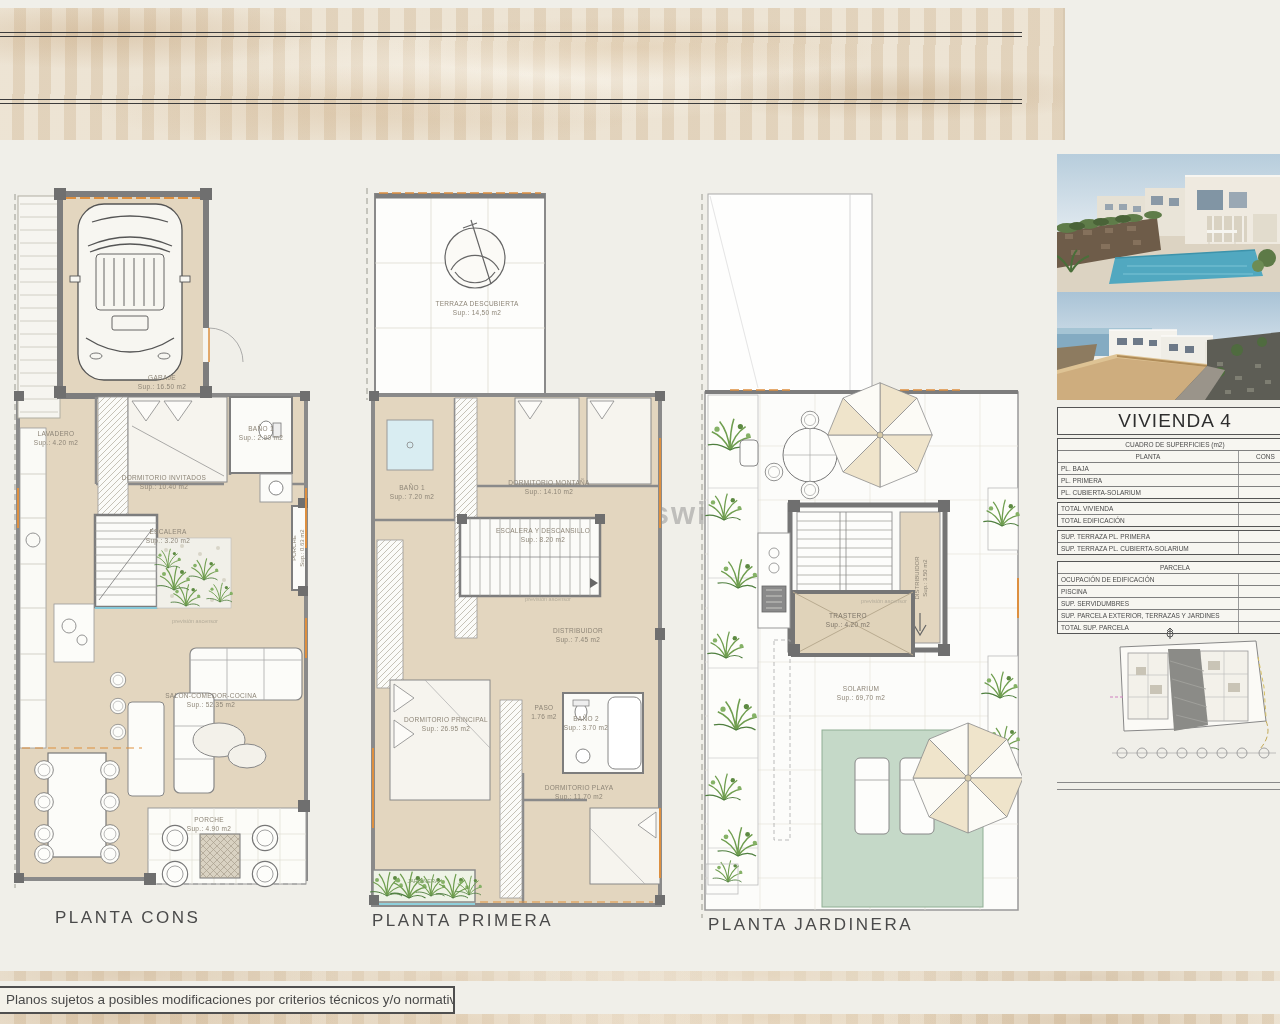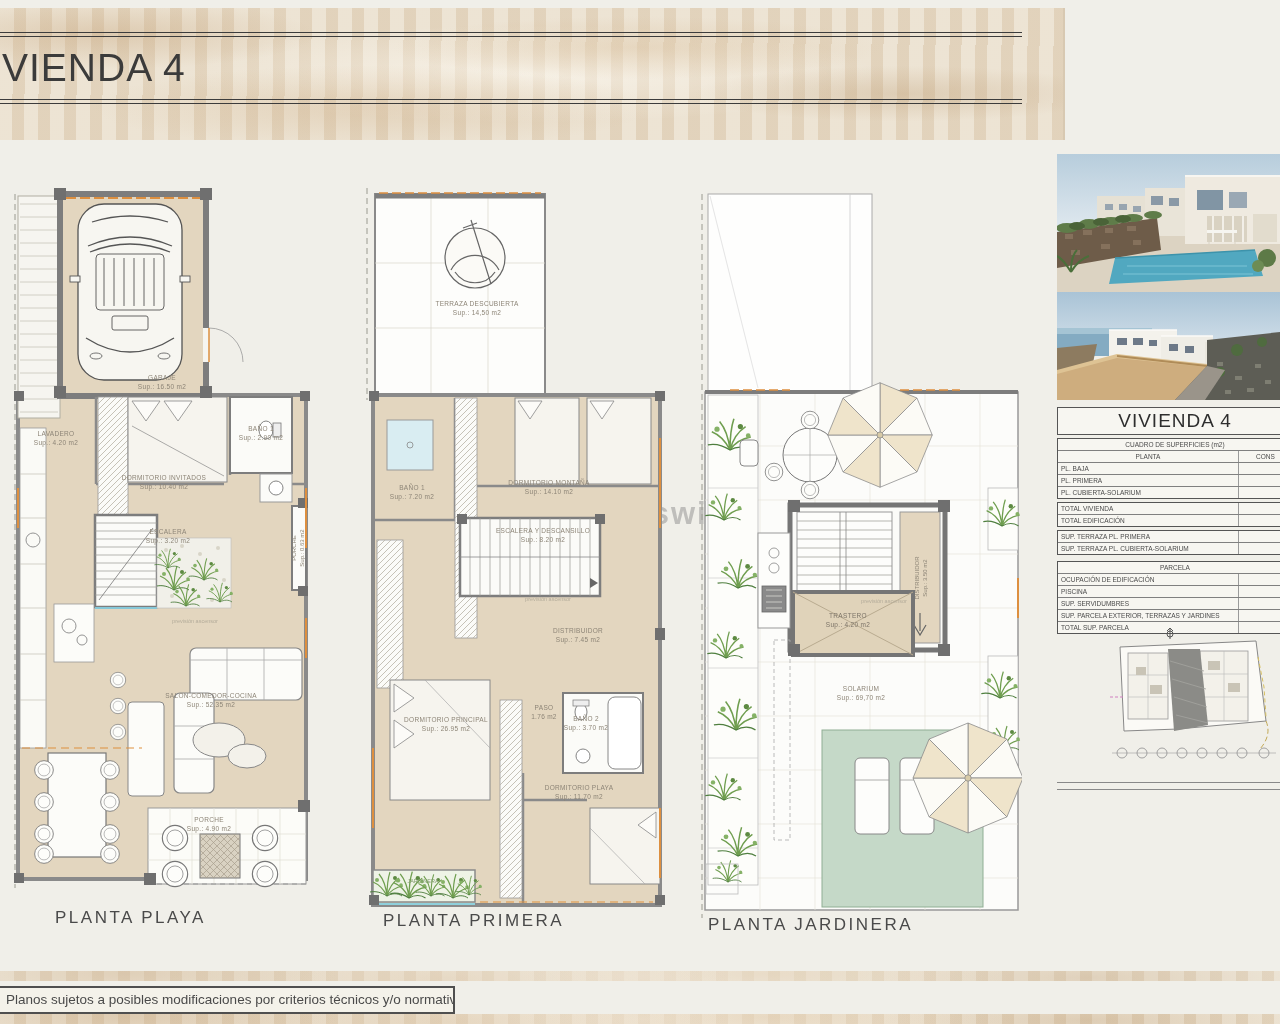--- a/index.html
+++ b/index.html
@@ -78,21 +78,20 @@
         <path d="M0,0 L-55,0 L-38.9,-38.9 Z" fill="#efe4cb" stroke="#8a8a8a" stroke-width="0.8"></path>
         <path d="M0,0 L-38.9,-38.9 L0,-55 Z" fill="#fcfbf6" stroke="#8a8a8a" stroke-width="0.8"></path>
         <circle r="3.2" fill="#d8cba8" stroke="#8a8a8a" stroke-width="0.8"></circle>
       </g>
     </defs>
   </svg>
 
   <div class="header-band texture"></div>
   <div class="rule-pair" style="left:0;top:32px;width:1022px;"></div>
   <div class="rule-pair" style="left:0;top:99px;width:1022px;"></div>
-  <div class="page-title">VIENDA 4</div>
 
   <div class="watermark">www.casaswilson.com</div>
 
   <div class="plan" id="plan-baja" style="left:14px;top:188px;width:345px;height:737px;">
     <svg width="345" height="737" viewBox="0 0 345 737">
 
       <path d="M1,6 V700" stroke="#9a9a90" stroke-width="1" stroke-dasharray="6,4" fill="none"></path>
 
       <rect x="4" y="207" width="288" height="484" fill="#e3d6bf" stroke="#8a8a8a" stroke-width="4"></rect>
 
@@ -243,21 +242,21 @@
     <div class="faint" style="left:181px;top:430px">previsión ascensor</div>
     <div class="rlabel" style="left:197px;top:504px">
       <div>SALON-COMEDOR-COCINA</div>
       <div>Sup.: 52.35  m2</div>
     </div>
     <div class="rlabel" style="left:195px;top:628px">
       <div>PORCHE</div>
       <div>Sup.: 4.90  m2</div>
     </div>
   </div>
-  <div class="plan-name" style="left:55px;top:908px">PLANTA PLAYA</div>
+  <div class="plan-name" style="left:55px;top:908px">PLANTA CONS</div>
 
   <div class="plan" id="plan-primera" style="left:365px;top:188px;width:300px;height:737px;">
     <svg width="300" height="737" viewBox="0 0 300 737">
       <path d="M2,0 V212" stroke="#9a9a90" stroke-width="1" stroke-dasharray="6,4"></path>
 
       <rect x="10" y="6" width="170" height="202" fill="#fdfdfb" stroke="#8a8a8a" stroke-width="2"></rect>
       <path d="M66,8 V206 M123,8 V206 M10,75 H180 M10,140 H180" stroke="#d8d5cc" stroke-width="0.7"></path>
       <path d="M10,8 H180" stroke="#7d7d7d" stroke-width="5"></path>
       <path d="M14,5 H176" stroke="#dd8f3f" stroke-width="1.6" stroke-dasharray="9,4"></path>
 
@@ -361,21 +360,21 @@
     <div class="rlabel" style="left:221px;top:527px">
       <div>BAÑO 2</div>
       <div>Sup.: 3.70  m2</div>
     </div>
     <div class="rlabel" style="left:214px;top:596px">
       <div>DORMITORIO PLAYA</div>
       <div>Sup.: 11.70  m2</div>
     </div>
     <div class="faint" style="left:58px;top:690px;color:#7f9a6a">JARDINERA</div>
   </div>
-  <div class="plan-name" style="left:383px;top:911px">PLANTA PRIMERA</div>
+  <div class="plan-name" style="left:372px;top:911px">PLANTA PRIMERA</div>
 
   <div class="plan" id="plan-cubierta" style="left:700px;top:188px;width:322px;height:737px;">
     <svg width="322" height="737" viewBox="0 0 322 737">
       <path d="M2,6 V730" stroke="#9a9a90" stroke-width="1" stroke-dasharray="6,4"></path>
 
       <rect x="8" y="6" width="164" height="198" fill="#fefefd" stroke="#aaa" stroke-width="1"></rect>
       <path d="M150,6 V204" stroke="#ccc" stroke-width="0.8"></path>
       <path d="M10,8 L58,200" stroke="#ddd" stroke-width="0.8"></path>
 
       <rect x="5" y="204" width="313" height="518" fill="#fcfcfa" stroke="#999" stroke-width="1.5"></rect>

